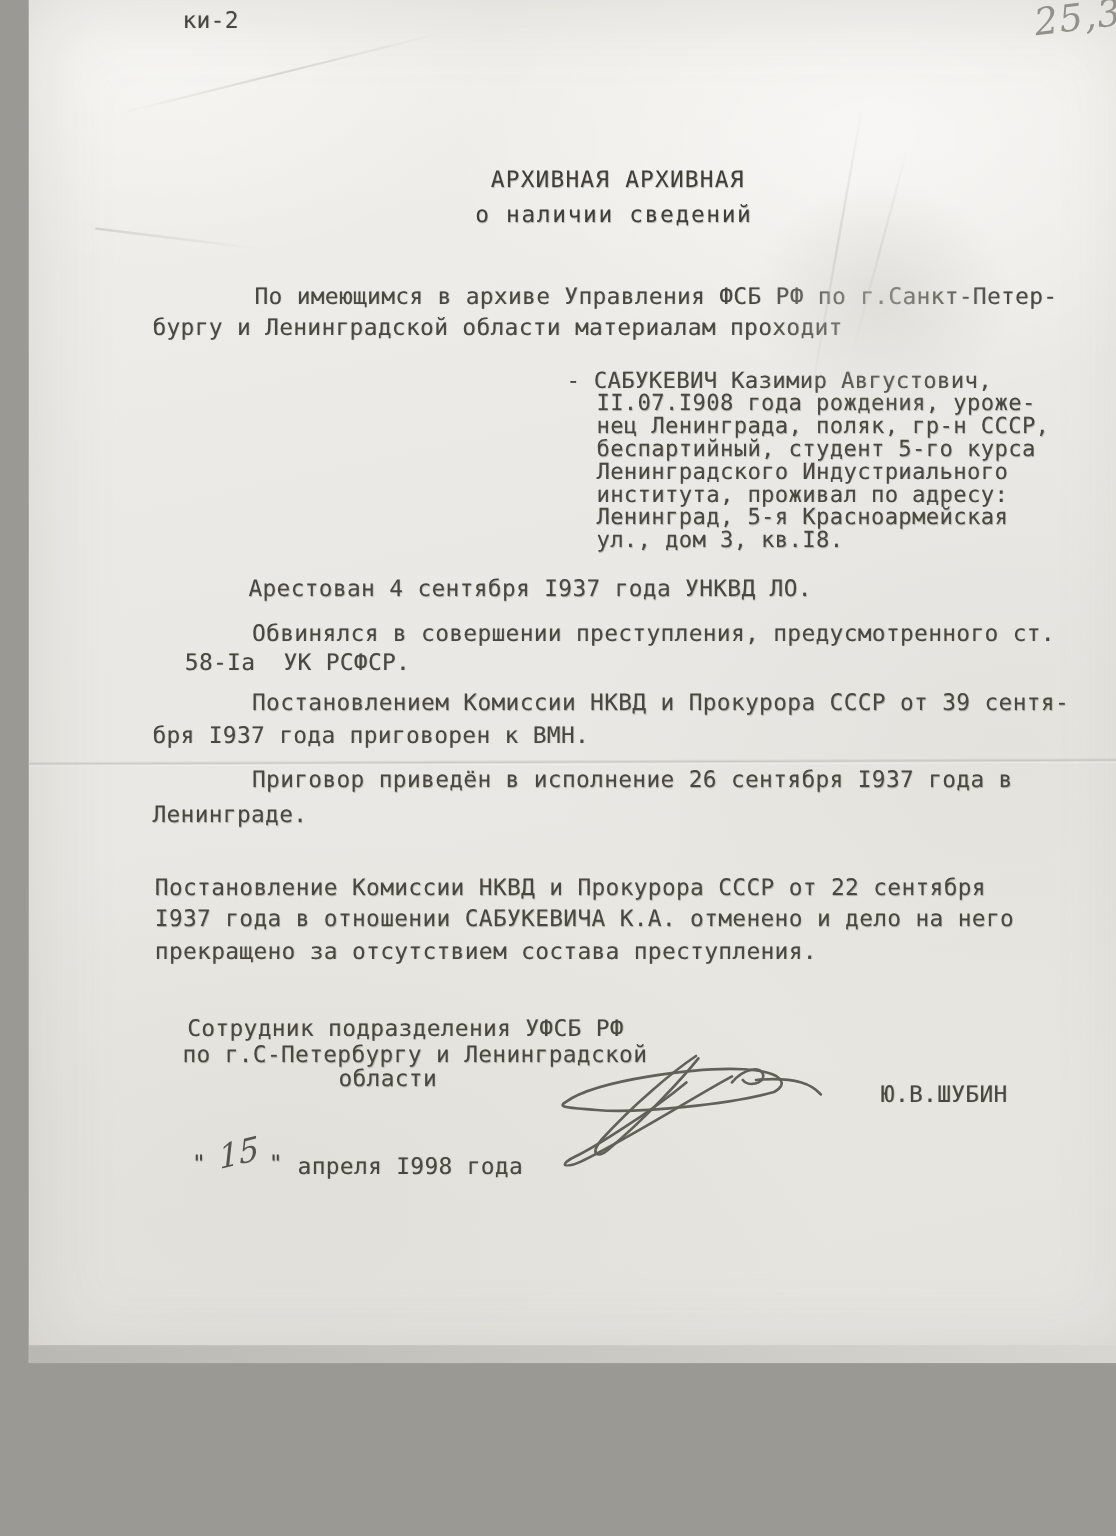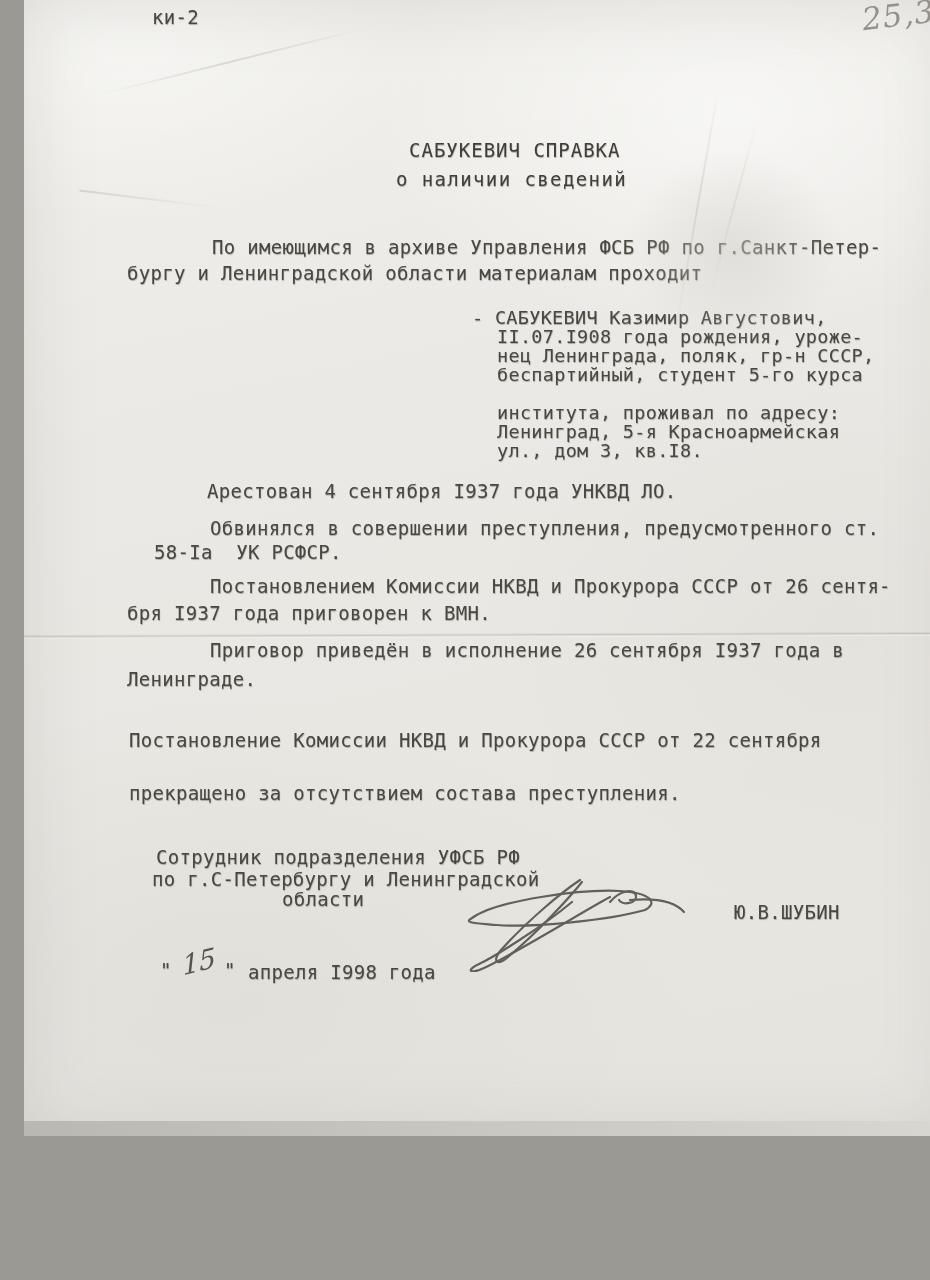--- a/index.html
+++ b/index.html
@@ -36,46 +36,48 @@
            transform:rotate(-0.4deg); }
 </style>
 </head>
 <body>
 
 <div class="paper">
 
   <div class="tw" style="left:128px; top:8px;">ки-2</div>
   <div class="hw hw-pagenum" style="left:838px; top:0px;">25,3</div>
 
-  <div class="tw tw-title" style="left:385px; top:141px;">САБУКЕВИЧ СПРАВКА</div>
+  <div class="tw tw-title" style="left:385px; top:141px;">АРХИВНАЯ АРХИВНАЯ</div>
   <div class="tw tw-title" style="left:372px; top:170px; letter-spacing:1.4px;text-align:right;">о наличии сведений</div>
 
   <div class="tw" style="left:188px; top:238px;">По имеющимся в архиве Управления ФСБ РФ по г.Санкт-Петер-</div>
   <div class="tw" style="left:103px; top:264px;">бургу и Ленинградской области материалам проходит</div>
 
   <div class="tw tw-subject" style="left:448px; top:309px;">- САБУКЕВИЧ Казимир Августович,</div>
   <div class="tw tw-subject" style="left:473px; top:328px;">II.07.I908 года рождения, уроже-</div>
   <div class="tw tw-subject" style="left:473px; top:347px;">нец Ленинграда, поляк, гр-н СССР,</div>
   <div class="tw tw-subject" style="left:473px; top:366px;">беспартийный, студент 5-го курса</div>
+  <div class="tw tw-subject" style="left:473px; top:385px;">Ленинградского Индустриального</div>
   <div class="tw tw-subject" style="left:473px; top:404px;">института, проживал по адресу:</div>
   <div class="tw tw-subject" style="left:473px; top:423px;">Ленинград, 5-я Красноармейская</div>
   <div class="tw tw-subject" style="left:473px; top:442px;">ул., дом 3, кв.I8.</div>
 
   <div class="tw" style="left:183px; top:482px;">Арестован 4 сентября I937 года УНКВД ЛО.</div>
 
   <div class="tw" style="left:186px; top:519px;">Обвинялся в совершении преступления, предусмотренного ст.</div>
   <div class="tw" style="left:130px; top:543px;">58-Iа  УК РСФСР.</div>
 
-  <div class="tw" style="left:186px; top:577px;">Постановлением Комиссии НКВД и Прокурора СССР от 26 сентя-</div>
+  <div class="tw" style="left:186px; top:577px;">Постановлением Комиссии НКВД и Прокурора СССР от 39 сентя-</div>
   <div class="tw" style="left:103px; top:604px;">бря I937 года приговорен к ВМН.</div>
 
   <div class="tw" style="left:186px; top:641px;">Приговор приведён в исполнение 26 сентября I937 года в</div>
   <div class="tw" style="left:103px; top:670px;">Ленинграде.</div>
 
   <div class="tw" style="left:105px; top:731px;">Постановление Комиссии НКВД и Прокурора СССР от 22 сентября</div>
+  <div class="tw" style="left:105px; top:757px;">I937 года в отношении САБУКЕВИЧА К.А. отменено и дело на него</div>
   <div class="tw" style="left:105px; top:784px;">прекращено за отсутствием состава преступления.</div>
 
   <div class="tw" style="left:128px; top:870px;">по г.С-Петербургу и Ленинградской</div>
   <div class="tw" style="left:132px; top:848px;">Сотрудник подразделения УФСБ РФ</div>
   <div class="tw" style="left:258px; top:890px;">области</div>
 
   <svg class="sig-svg" width="250" height="100" viewBox="0 0 250 100">
     <g fill="none" stroke="#54524b" stroke-width="2.2" stroke-linecap="round" opacity="0.9">
       <path d="M20 46 C45 28 130 17 168 19 C200 21 206 31 193 38 C158 48 80 56 45 53 C22 51 11 51 20 46"></path>
       <path d="M130 10 C118 25 86 60 56 85 C46 94 39 90 49 78 C76 48 110 20 128 8"></path>

